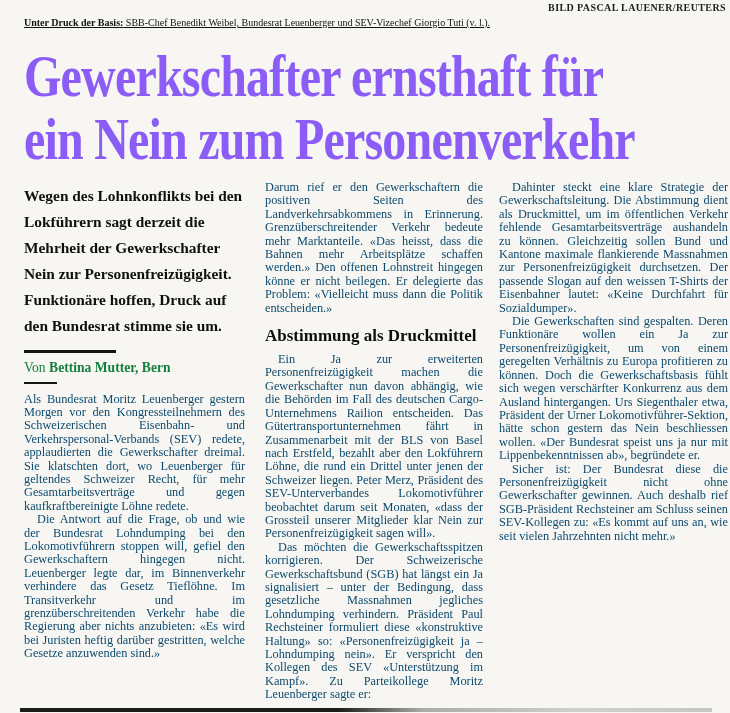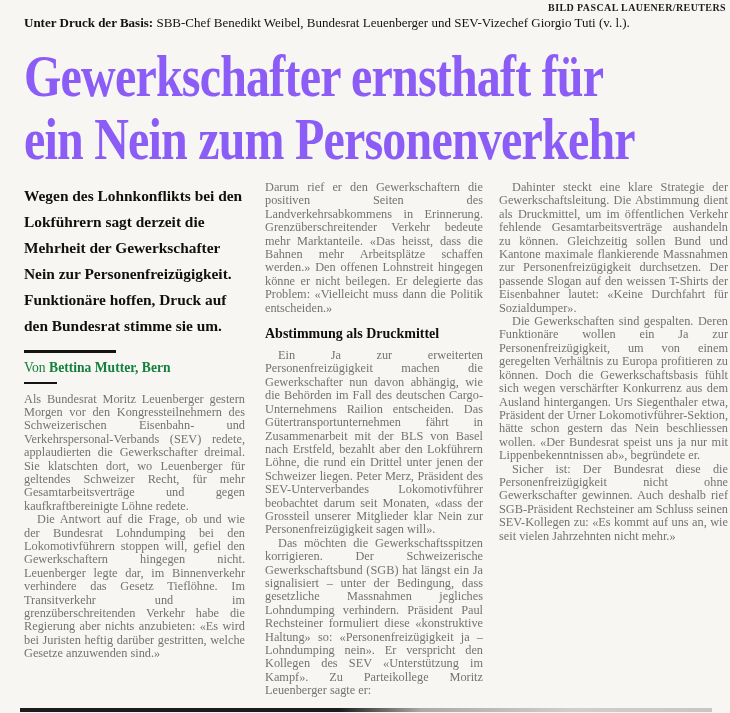--- a/index.html
+++ b/index.html
@@ -14,22 +14,23 @@
     box-sizing:border-box;
     padding:0 0 0 24px;
   }
   .photo-credit{
     position:absolute;top:2px;right:4px;
     font-size:10px;font-weight:bold;letter-spacing:.4px;
     color:#1d1d1d;
   }
   .caption{
     margin:14px 0 0 0;
-    font-size:13px;line-height:17px;color:#121212;
+    font-size:10px;line-height:17px;color:#121212;
     width:700px;
+    text-decoration:underline;
   }
   .caption b{font-weight:bold;}
   .headline{
     margin:14px 0 0 0;padding:0;
     font-weight:bold;color:#8b5cf6;
   }
   .hl-line{
     display:block;white-space:nowrap;
     font-size:60px;line-height:63px;
     transform:scaleX(0.80);transform-origin:0 50%;
@@ -47,26 +48,26 @@
     font-size:15.4px;line-height:26px;font-weight:bold;color:#101010;
   }
   .byline{margin:0;font-size:13.6px;color:#15803d;}
   .byline-rule-top{width:92px;height:3px;background:#141414;margin:11px 0 7px 0;}
   .byline-rule-bottom{width:33px;height:1.5px;background:#141414;margin:6px 0 9px 0;}
   .by-author{font-weight:bold;}
   .body-p{
     margin:0;padding:0;
     font-size:12.3px;line-height:13.4px;
     text-align:justify;hyphens:auto;-webkit-hyphens:auto;
-    color:#737373;
+    color:#0c4a6e;
   }
   .indent{text-indent:13px;}
   .subhead{
     margin:11px 0 7px 0;
-    font-size:14px;font-weight:bold;color:#0f0f0f;
+    font-size:17px;font-weight:bold;color:#0f0f0f;
   }
   .bottom-rule{
     position:absolute;left:20px;bottom:1px;
     width:692px;height:4px;
     background:linear-gradient(to right,
       #1c1c1c 0%, #1c1c1c 46%,
       rgba(28,28,28,.35) 58%,
       rgba(28,28,28,.18) 80%,
       rgba(28,28,28,.22) 100%);
   }

